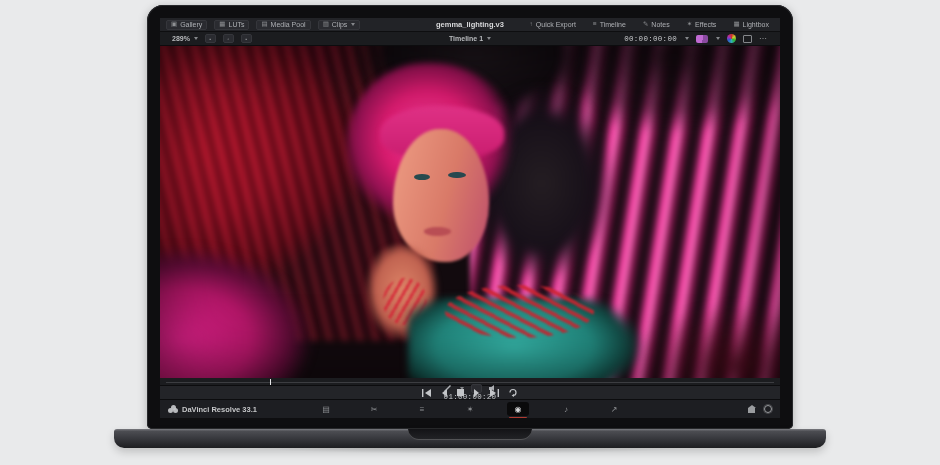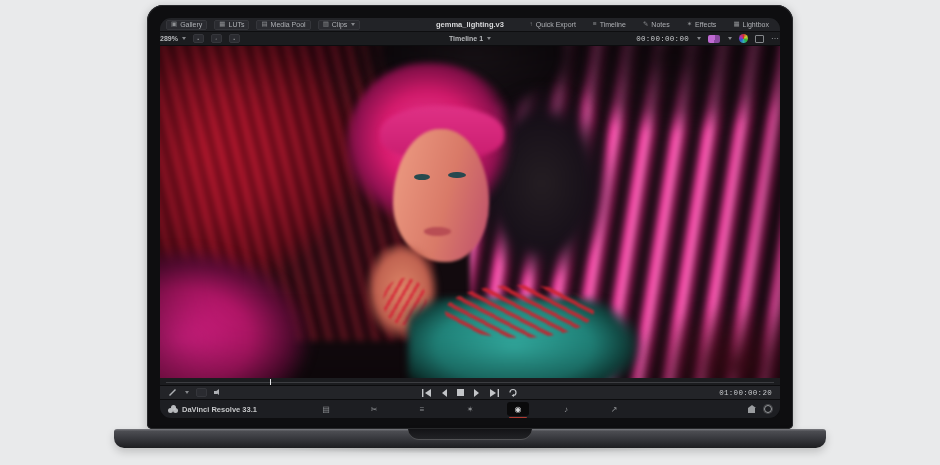--- a/index.html
+++ b/index.html
@@ -25,25 +25,25 @@
     box-shadow: inset 0 -1px 0 rgba(255,255,255,.22);
   }
   .laptop-shadow {
     position:absolute; left:160px; top:448px; width:620px; height:8px;
     background:radial-gradient(ellipse 50% 100% at 50% 0%, rgba(0,0,0,.18), transparent 70%);
   }
 
   
   .ui {
     position:absolute; left:13px; top:13px; width:620px; height:400px;
-    background:#101012; color:#b5b7ba; font-size:7px; overflow:hidden;border-radius:11px;
+    background:#101012; color:#b5b7ba; font-size:7px; overflow:hidden;
   }
   .row { position:relative; display:flex; align-items:center; }
   .toolbar-top { height:14px; background:#222327; border-bottom:1px solid #0e0e10; padding:0 6px; justify-content:space-between; }
-  .toolbar-sub { height:14px; background:#1b1c1f; border-bottom:1px solid #0c0c0e; padding:0 0; justify-content:space-between; }
+  .toolbar-sub { height:14px; background:#1b1c1f; border-bottom:1px solid #0c0c0e; padding:0 12px; justify-content:space-between; }
   .cluster { display:flex; align-items:center; gap:7px; }
   .btn { display:flex; align-items:center; gap:3px; color:#aeb0b4; background:#2a2b30; border:1px solid #35363b; border-radius:2px; padding:1px 4px; height:10px; white-space:nowrap; }
   .btn.flat { background:transparent; border-color:transparent; }
   .glyph { font-size:6.5px; color:#8e9093; line-height:1; }
   .caret { width:0; height:0; border-left:2.5px solid transparent; border-right:2.5px solid transparent; border-top:3px solid #85878b; margin-left:1px; }
   .center-abs { position:absolute; left:50%; transform:translateX(-50%); white-space:nowrap; }
   .title-text { color:#d8d9db; font-weight:bold; font-size:7.5px; }
   .sub-label { color:#b8babd; font-size:7px; display:flex; align-items:center; gap:3px; }
   .tiny-box { width:11px; height:9px; background:#2a2b30; border:1px solid #35363b; border-radius:2px; display:flex; align-items:center; justify-content:center; color:#8e9093; font-size:5px; }
   .timecode { font-size:7.5px; color:#c6c8cb; letter-spacing:.3px; font-family:"Liberation Mono", monospace; }
@@ -96,21 +96,21 @@
     background:radial-gradient(ellipse 60% 65% at 45% 45%, #35b4a8 0%, #22897f 55%, #11443f 80%, transparent 92%); filter:blur(3.5px); }
   .chain { left:46%; top:72%; width:24%; height:16%;
     background:repeating-linear-gradient(28deg, rgba(209,36,48,.9) 0 4px, transparent 4px 10px);
     border-radius:50%; filter:blur(1px); opacity:.95; }
   .vignette { inset:0; box-shadow:inset 0 0 70px rgba(0,0,0,.55); }
 
   
   .scrubber { height:8px; background:#1b1c1f; border-bottom:1px solid #0c0c0e; }
   .scrub-track { position:absolute; left:6px; right:6px; top:4px; height:1px; background:#3c3d41; }
   .playhead { position:absolute; left:17.7%; top:1px; width:1.5px; height:6px; background:#e6e7e9; }
-  .transport { height:14px; background:#232428; border-bottom:1px solid #0c0c0e; padding:0 8px; justify-content:space-between; }
+  .transport { height:14px; background:#232428; border-bottom:1px solid #0c0c0e; padding:0 8px; justify-content:center;flex-direction:column; }
   .tp-center { position:absolute; left:50%; transform:translateX(-50%); display:flex; gap:9px; align-items:center; }
   .tp-ic { display:flex; align-items:center; }
   .tp-ic svg { display:block; }
 
   
   .pagebar { height:18px; background:#1d1e22; padding:0 8px; justify-content:space-between; }
   .logo { display:flex; align-items:center; gap:4px; }
   .logo-mark { position:relative; width:10px; height:9px; }
   .logo-mark i { position:absolute; width:5px; height:5px; border-radius:50%; background:#c9cacd; opacity:.9; }
   .logo-mark i:nth-child(1){ left:2.5px; top:0; } .logo-mark i:nth-child(2){ left:0; top:3.5px; } .logo-mark i:nth-child(3){ left:5px; top:3.5px; }

